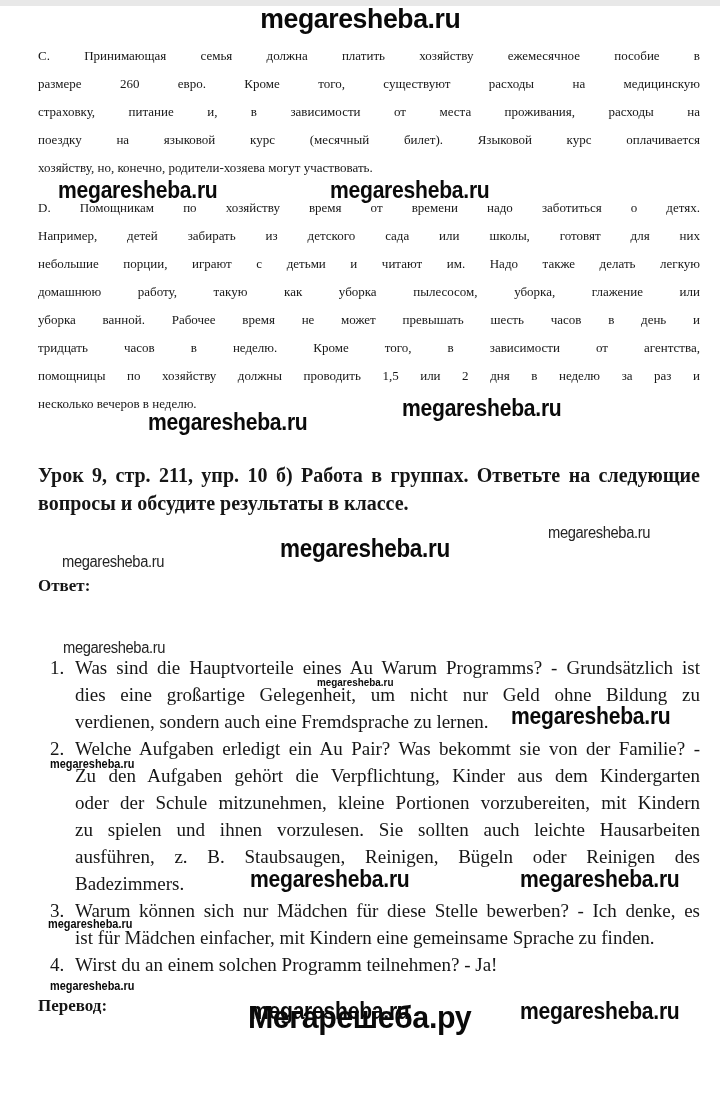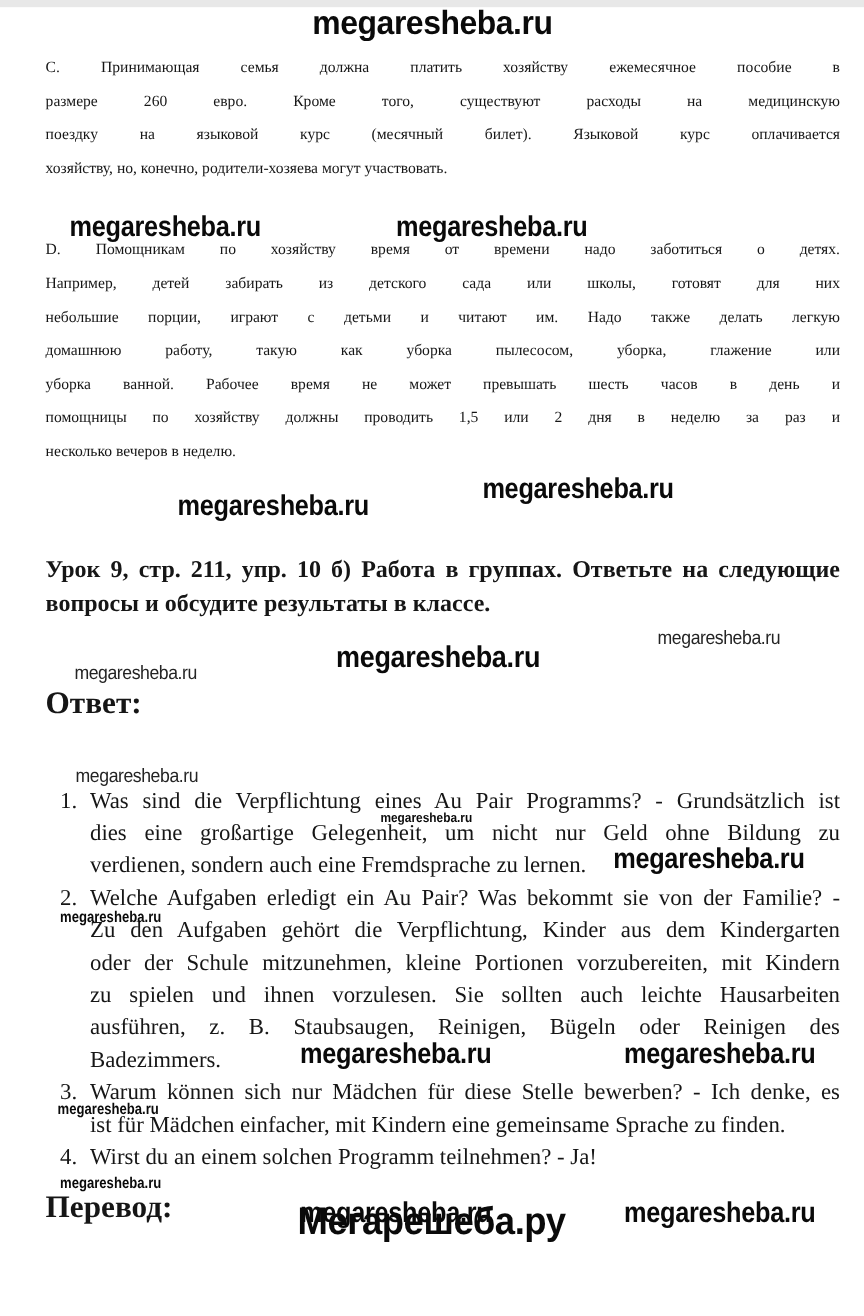--- a/index.html
+++ b/index.html
@@ -12,21 +12,21 @@
     font-family:"Liberation Serif", serif;
     color:#161616;
   }
   
   .textblock { position:absolute; left:38px; width:662px; }
   .body-lines { font-size:13px; line-height:28px; }
   .list-lines { font-size:19px;  line-height:27px; }
   .lines .tline { text-align:justify; text-align-last:justify; word-spacing:normal; }
   .lines .tline:last-child { text-align-last:left; }
   .bold-serif { font-weight:bold; }
-  .section-label { position:absolute; left:38px; font-weight:bold; font-size:26px; line-height:26px; }
+  .section-label { position:absolute; left:38px; font-weight:bold; font-size:17px; line-height:26px; }
   
   .answers { position:absolute; left:38px; top:648px; width:662px; }
   .answer-item { position:relative; padding-left:37px; }
   .answer-item .num { position:absolute; left:12px; top:0; font-size:19px; line-height:27px; }
   
   .wm { position:absolute; font-family:"Liberation Sans", sans-serif; color:#0a0a0a; white-space:nowrap; }
   .wm-center { left:0; width:720px; text-align:center; }
   .wm-center .inner { display:inline-block; transform:scaleX(.95); transform-origin:center top; }
   .wm-hdr  { font-weight:bold; font-size:28px; line-height:28px; letter-spacing:-.4px; }
   .wm-ftr  { font-weight:bold; font-size:32px; line-height:34px; letter-spacing:-.4px; }
@@ -72,33 +72,35 @@
 
 <div class="page">
 
   <div class="wm wm-center w-hdr">
     <span class="inner wm-hdr">megaresheba.ru</span>
   </div>
 
   <div class="textblock body-lines lines pos-para-c">
       <div class="tline">С. Принимающая семья должна платить хозяйству ежемесячное пособие в</div>
       <div class="tline">размере 260 евро. Кроме того, существуют расходы на медицинскую</div>
+      <div class="tline">страховку, питание и, в зависимости от места проживания, расходы на</div>
       <div class="tline">поездку на языковой курс (месячный билет). Языковой курс оплачивается</div>
       <div class="tline">хозяйству, но, конечно, родители-хозяева могут участвовать.</div>
     </div>
 
   <span class="wm wm-b24 w-r1a">megaresheba.ru</span>
   <span class="wm wm-b24 w-r1b">megaresheba.ru</span>
 
   <div class="textblock body-lines lines pos-para-d">
       <div class="tline">D. Помощникам по хозяйству время от времени надо заботиться о детях.</div>
       <div class="tline">Например, детей забирать   из детского сада или школы, готовят для них</div>
       <div class="tline">небольшие порции, играют с детьми и читают им. Надо  также делать легкую</div>
       <div class="tline">домашнюю работу, такую как уборка пылесосом, уборка, глажение или</div>
       <div class="tline">уборка ванной. Рабочее время не может превышать шесть часов в день и</div>
+      <div class="tline">тридцать часов в неделю. Кроме того, в зависимости от агентства,</div>
       <div class="tline">помощницы по хозяйству должны проводить 1,5 или 2 дня в неделю за раз и</div>
       <div class="tline">несколько вечеров в неделю.</div>
     </div>
 
   <span class="wm wm-b24 w-da">megaresheba.ru</span>
   <span class="wm wm-b24 w-db">megaresheba.ru</span>
 
   <div class="textblock lines bold-serif pos-task">
       <div class="tline">Урок 9, стр. 211, упр. 10 б) Работа в группах. Ответьте на следующие</div>
       <div class="tline">вопросы и обсудите результаты в классе.</div>
@@ -109,21 +111,21 @@
   <span class="wm wm-p16 w-sl">megaresheba.ru</span>
 
   <div class="section-label pos-otvet">Ответ:</div>
 
   <span class="wm wm-p16 w-s2">megaresheba.ru</span>
 
   <div class="answers list-lines">
     <div class="answer-item">
       <span class="num">1.</span>
       <div class="lines">
-          <div class="tline">Was sind die Verpflichtung eines Au Pair Programms? - Grundsätzlich ist</div>
+          <div class="tline">Was sind die Hauptvorteile eines Au Warum Programms? - Grundsätzlich ist</div>
           <div class="tline">dies eine großartige Gelegenheit, um nicht nur Geld ohne Bildung zu</div>
           <div class="tline">verdienen, sondern auch eine Fremdsprache zu lernen.</div>
         </div>
     </div>
     <div class="answer-item">
       <span class="num">2.</span>
       <div class="lines">
           <div class="tline">Welche Aufgaben erledigt ein Au Pair? Was bekommt sie von der Familie? -</div>
           <div class="tline">Zu den Aufgaben gehört die Verpflichtung, Kinder aus dem Kindergarten</div>
           <div class="tline">oder der Schule mitzunehmen, kleine Portionen vorzubereiten, mit Kindern</div>

